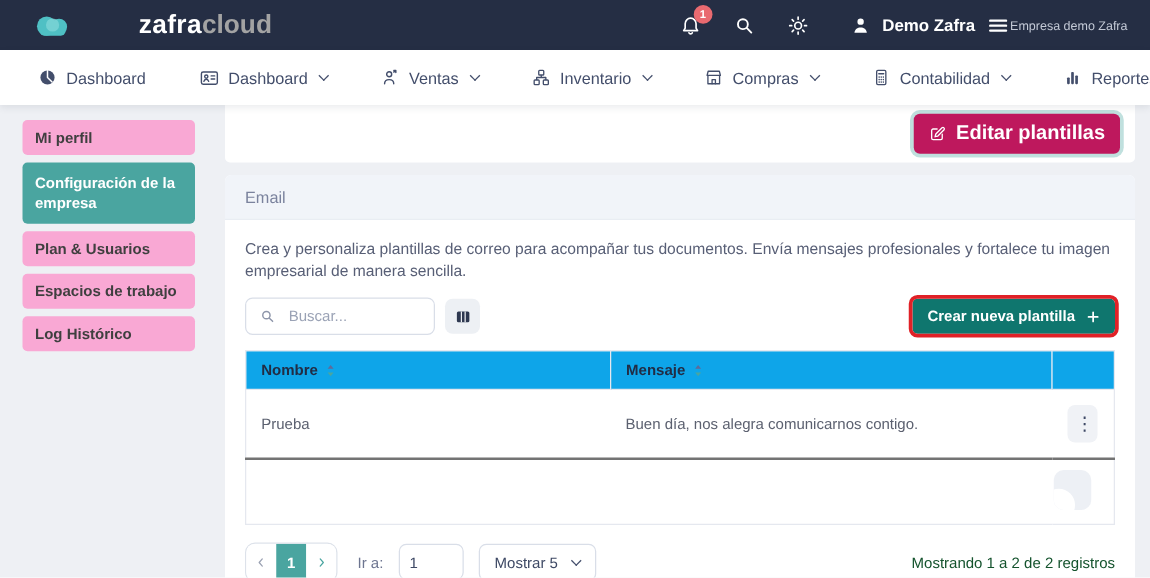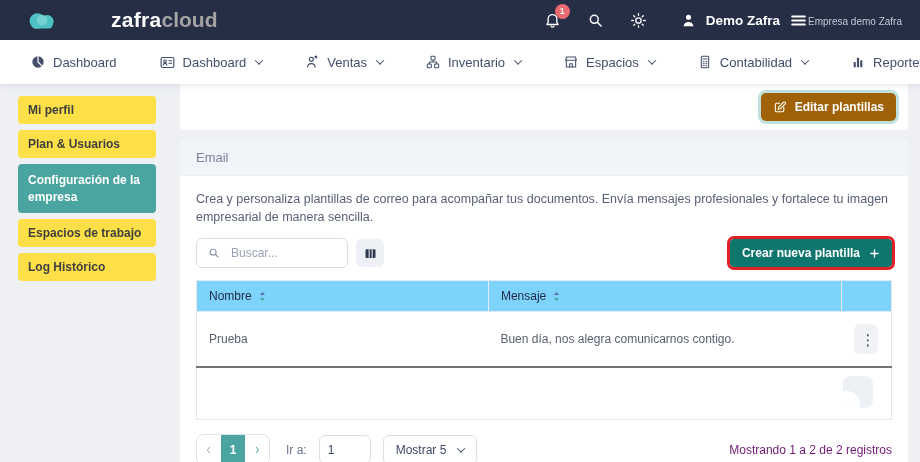--- a/index.html
+++ b/index.html
@@ -31,51 +31,51 @@
   .nav { height:44px; background:#fff; display:flex; align-items:center; gap:42px; padding:0 30px;
          color:#434e6b; font-size:13px; font-weight:400; position:relative; z-index:2;
          box-shadow:0 2px 6px rgba(35,46,66,.10); }
   .nav-item { display:flex; align-items:center; gap:7px; cursor:pointer; white-space:nowrap; }
   .chev { width:6px; height:6px; border-right:1.6px solid #434e6b; border-bottom:1.6px solid #434e6b;
           transform:rotate(45deg) translate(-1px,-1px); margin-left:3px; }
 
   
   .page { display:flex; align-items:flex-start; }
   .sidebar { width:138px; margin:12px 0 0 18px; display:flex; flex-direction:column; gap:6px; }
-  .side-item { background:#fde047; border-radius:4px; padding:6px 10px; font-size:12px; font-weight:600;
+  .side-item { background:#f9a8d4; border-radius:4px; padding:6px 10px; font-size:12px; font-weight:600;
                color:#3f3f3f; line-height:1.35; cursor:pointer; }
   .side-item.active { background:#4aa5a0; color:#fff; padding:8px 10px; }
 
   .main { flex:1; margin:0 12px 0 24px; }
 
   .toolbar { background:#fff; border-radius:0 0 4px 4px; height:46px; display:flex; align-items:center;
              justify-content:flex-end; padding:0 12px; }
-  .btn-edit { background:#a16207; color:#fff; border:none; border-radius:5px; padding:7px 12px;
-              font-size:12px; font-weight:700; font-family:inherit; display:flex; align-items:center; gap:8px;
+  .btn-edit { background:#be185d; color:#fff; border:none; border-radius:5px; padding:7px 12px;
+              font-size:16px; font-weight:700; font-family:inherit; display:flex; align-items:center; gap:8px;
               box-shadow:0 0 0 3px rgba(74,165,160,.35); cursor:pointer; }
 
   .card { background:#fff; border-radius:5px; margin-top:10px; overflow:hidden; }
   .card-header { background:#f1f4f9; color:#7a829d; font-size:13px; padding:10px 16px;
                  border-bottom:1px solid #e9edf3; }
   .card-body { padding:12px 16px 10px; }
   .desc { font-size:12.5px; color:#585f76; line-height:1.45; margin:2px 0 12px; }
 
   .controls { display:flex; align-items:center; }
   .search-box { display:flex; align-items:center; gap:8px; border:1px solid #d9dee8; border-radius:6px;
                 height:30px; width:152px; padding:0 10px; color:#98a0b3; background:#fff; }
   .search-box input { border:none; outline:none; width:100%; font-size:12px; color:#3e4965; font-family:inherit; }
   .search-box input::placeholder { color:#9aa2b5; }
   .col-btn { width:28px; height:28px; margin-left:8px; background:#edf0f4; border:none; border-radius:6px;
              display:flex; align-items:center; justify-content:center; color:#2e3850; cursor:pointer; }
   .btn-create { margin-left:auto; background:#0f766e; color:#fff; border:none; border-radius:4px;
                 padding:7px 12px; font-size:12px; font-weight:700; font-family:inherit;
                 display:flex; align-items:center; gap:9px; outline:3px solid #e02127; cursor:pointer; }
 
   table { width:100%; border-collapse:collapse; margin-top:12px; border:1px solid #e5e8ef; }
-  thead th { background:#7dd3fc; text-align:left; font-size:12px; color:#222c44; font-weight:400;
+  thead th { background:#0ea5e9; text-align:left; font-size:12px; color:#222c44; font-weight:700;
              padding:8px 12px; border:1px solid #e5e8ef; }
   th.c-nombre { width:42%; } th.c-actions { width:50px; }
   .th-inner { display:flex; align-items:center; gap:6px; cursor:pointer; }
   tbody td { font-size:12px; color:#5c6170; padding:12px 12px; border-bottom:2px solid #737373;
              vertical-align:middle; }
   td.actions { text-align:center; }
   .kebab { width:24px; height:30px; background:#f0f2f6; border:none; border-radius:6px; color:#3e4965;
            font-size:15px; line-height:1; cursor:pointer; }
   tr.empty td { border-bottom:none; height:52px; position:relative; padding:0; }
   .spinner { position:absolute; right:18px; top:8px; width:30px; height:32px; background:#edf0f5;
@@ -87,21 +87,21 @@
   .pager { display:flex; border:1px solid #dde2ea; border-radius:8px; overflow:hidden; background:#fff; }
   .pager button { width:24px; height:30px; border:none; background:#fff; color:#9aa1b2; font-family:inherit;
                   display:flex; align-items:center; justify-content:center; font-size:12px; cursor:pointer; }
   .pager .active { background:#4aa5a0; color:#fff; font-weight:700; }
   .pager .next { color:#4aa5a0; }
   .goto-label { font-size:12px; color:#6d7590; margin-left:4px; }
   .goto-input { width:52px; height:29px; border:1px solid #d9dee8; border-radius:6px; padding:0 8px;
                 font-size:12px; color:#3e4965; font-family:inherit; outline:none; }
   .page-size { height:30px; border:1px solid #d9dee8; border-radius:6px; background:#fff; padding:0 12px;
                font-size:12px; color:#3e4965; font-family:inherit; display:flex; align-items:center; gap:9px; cursor:pointer; }
-  .summary { margin-left:auto; font-size:12px; color:#701a75; }
+  .summary { margin-left:auto; font-size:12px; color:#14532d; }
 </style>
 </head>
 <body>
 
 <header class="topbar">
   <div class="logo">
     <span>
       <svg width="34" height="22" viewBox="0 0 36 22">
         <circle cx="12" cy="12" r="8.2" fill="#4fc0c4"></circle>
         <circle cx="22.5" cy="12.5" r="6.8" fill="#4fc0c4"></circle>
@@ -196,21 +196,21 @@
     <span class="chev"></span>
   </div>
   <div class="nav-item">
     <span>
       <svg width="16" height="16" viewBox="0 0 24 24" fill="none" stroke="currentColor" stroke-width="1.6" stroke-linecap="round" stroke-linejoin="round">
         <path d="M4 9.5 5.3 4.5h13.4L20 9.5M4 9.5h16"></path>
         <path d="M5 9.5V19.5h14V9.5"></path>
         <path d="M10 19.5v-5h4v5"></path>
       </svg>
     </span>
-    <span>Espacios</span>
+    <span>Compras</span>
     <span class="chev"></span>
   </div>
   <div class="nav-item">
     <span>
       <svg width="16" height="16" viewBox="0 0 24 24" fill="none" stroke="currentColor" stroke-width="1.6" stroke-linecap="round">
         <rect x="6.5" y="3.5" width="11" height="17" rx="1.5"></rect>
         <path d="M9 7.5h6"></path>
         <g fill="currentColor" stroke="none">
           <circle cx="9.5" cy="11.5" r=".95"></circle>
             <circle cx="12" cy="11.5" r=".95"></circle>
@@ -236,22 +236,22 @@
       </svg>
     </span>
     <span>Reportes</span>
 
   </div>
 </nav>
 
 <div class="page">
   <aside class="sidebar">
     <div class="side-item">Mi perfil</div>
+    <div class="side-item active">Configuración de la empresa</div>
     <div class="side-item">Plan &amp; Usuarios</div>
-    <div class="side-item active">Configuración de la empresa</div>
     <div class="side-item">Espacios de trabajo</div>
     <div class="side-item">Log Histórico</div>
   </aside>
 
   <main class="main">
     <div class="toolbar">
       <button class="btn-edit">
         <span>
           <svg width="14" height="14" viewBox="0 0 24 24" fill="none" stroke="#fff" stroke-width="1.8" stroke-linecap="round" stroke-linejoin="round">
             <path d="M11.5 5.5H6a2 2 0 0 0-2 2V18a2 2 0 0 0 2 2h10.5a2 2 0 0 0 2-2v-5.5"></path>

